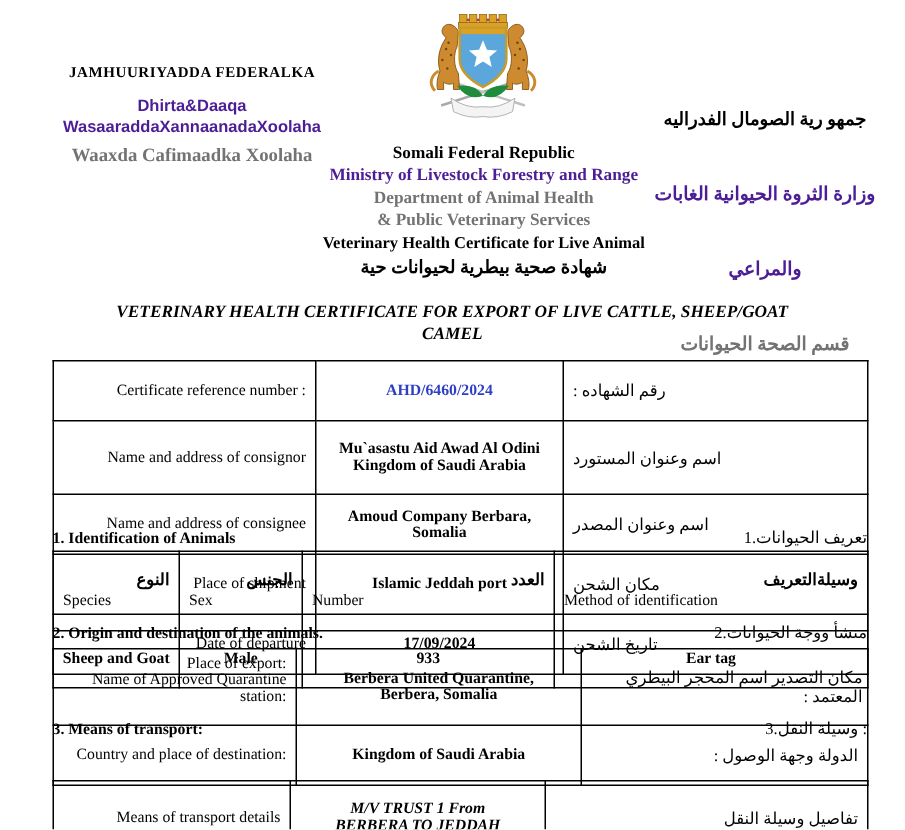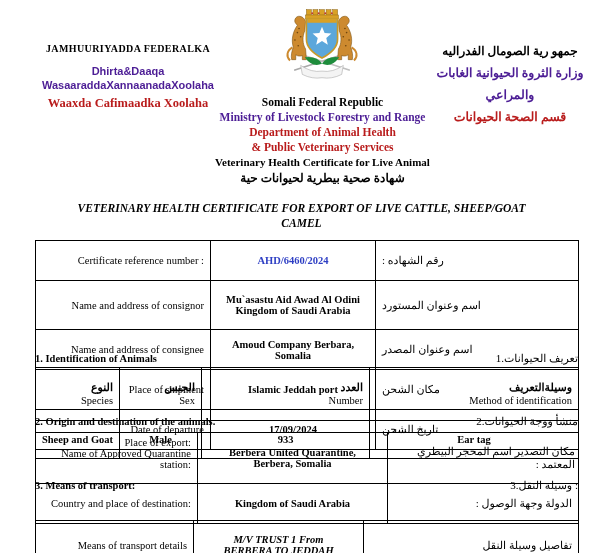--- a/index.html
+++ b/index.html
@@ -15,25 +15,25 @@
   .so-dept{margin-top:4px;font-weight:bold;font-size:12.5px;}
 
   .emblem{position:absolute;left:281px;top:5px;width:82px;height:88px;}
 
   .hdr-center{position:absolute;left:200px;top:95px;width:245px;text-align:center;font-weight:bold;}
   .hc-line{font-size:11.5px;line-height:15px;}
   .hc-cert{font-size:11px;line-height:15px;}
   .hc-ar{font-size:12px;line-height:17px;}
 
   .hdr-right{position:absolute;left:420px;top:40px;width:180px;text-align:center;font-weight:bold;}
-  .hr-line{font-size:12.5px;line-height:22px;}
+  .hr-line{font-size:12.5px;line-height:22px;margin-top:28px;}
   .hr-first{font-size:12px;}
 
   .c-blue{color:#4c1d95;}
-  .c-green{color:#b91c1c;}
+  .c-green{color:#737373;}
 
   
   .doc-title{position:absolute;left:0;top:201px;width:603px;text-align:center;
              font-weight:bold;font-style:italic;font-size:11.5px;line-height:14.5px;}
 
   
   table{position:absolute;left:35px;border-collapse:collapse;table-layout:fixed;width:543px;}
   td{border:1.2px solid #000;padding:13px 6px;font-size:10.5px;vertical-align:middle;overflow:hidden;}
   .t1{top:240px;}
   .t2{top:367px;}
@@ -41,21 +41,21 @@
   .t4{top:520px;}
   .lbl{text-align:right;}
   .lbl-left{text-align:right;}
   .val{text-align:center;font-weight:bold;}
   .val-blue{color:#2e3fc4;}
   .val-italic{font-style:italic;}
   .ar{font-weight:normal;font-size:11px;}
   .ar-left{text-align:left;}
   .ar-right{text-align:right;}
   .hdr-ar{display:block;font-weight:bold;font-size:11px;line-height:13px;text-align:right;}
-  .hdr-en{display:block;font-size:10.5px;line-height:13px;text-align:right;}
+  .hdr-en{display:block;font-size:10.5px;line-height:13px;text-align:left;}
   .line{display:block;}
 
   
   .section-row{position:absolute;left:35px;width:543px;display:flex;
                justify-content:space-between;align-items:baseline;}
   .s1{top:352px;} .s2{top:415px;} .s3{top:479px;text-align:right;}
   .sec-en{font-weight:bold;font-size:10.5px;}
   .sec-ar{font-weight:normal;font-size:11px;}
 </style>
 </head>

